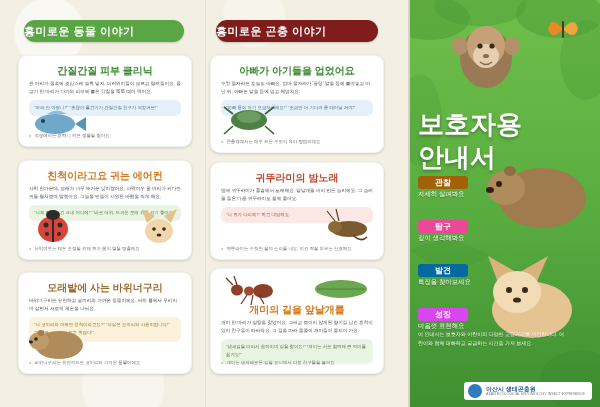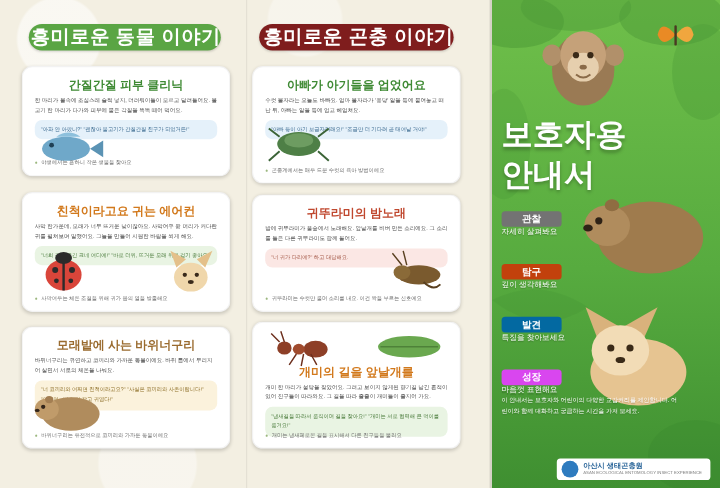--- a/index.html
+++ b/index.html
@@ -20,22 +20,22 @@
   }
   .bg-right{position:absolute;left:410px;top:0;width:190px;height:407px;
     background:linear-gradient(180deg,#6fbf4a 0%, #57ab3f 55%, #3f8f31 100%);}
   .bg-right .leafy{position:absolute;left:0;top:0;width:190px;height:407px;opacity:.5;}
   .divider{position:absolute;left:408px;top:0;width:2px;height:407px;background:rgba(0,0,0,.12);}
   .divider2{position:absolute;left:205px;top:0;width:1px;height:407px;background:rgba(0,0,0,.06);}
 
   
   .banner{
     position:absolute;height:22px;border-radius:11px;
-    display:flex;align-items:center;justify-content:flex-end;
-    color:#ffffff;font-weight:bold;font-size:16px;letter-spacing:.5px;
+    display:flex;align-items:center;justify-content:flex-start;
+    color:#ffffff;font-weight:bold;font-size:11px;letter-spacing:.5px;
     box-shadow:0 1px 2px rgba(0,0,0,.18);
   }
   #banner-a{left:24px;top:20px;width:160px;background:#5aa544;}
   #banner-b{left:216px;top:20px;width:162px;background:#7f1d1d;}
 
   
   .card{
     position:absolute;background:#ffffff;border-radius:9px;
     box-shadow:0 1px 3px rgba(0,0,0,.16);
     border:1px solid rgba(0,0,0,.05);
@@ -64,34 +64,34 @@
     position:absolute;left:10px;right:10px;bottom:7px;
     font-size:4.4px;color:#6f6f6f;line-height:1.6;
   }
   .foot:before{content:"●";font-size:4px;margin-right:3px;color:#9bb77e;}
 
   
   .animal{position:absolute;}
 
   
   .cover-title{
-    position:absolute;left:418px;top:96px;width:120px;
+    position:absolute;left:418px;top:108px;width:120px;
     color:#ffffff;font-weight:bold;font-size:26px;line-height:1.25;
     text-shadow:0 2px 3px rgba(0,0,0,.28);
   }
   .tagbox{position:absolute;left:418px;width:64px;}
   .tag{
     display:block;width:50px;height:13px;border-radius:3px;
     color:#fff;font-size:8px;font-weight:bold;text-align:center;line-height:13px;
     margin-bottom:1px;
   }
   .tag-text{font-size:6.4px;color:#ffffff;line-height:1.35;display:block;
     text-shadow:0 1px 1px rgba(0,0,0,.3);}
-  .c-obs{background:#737373;}
-  .c-look{background:#c2410c;}
+  .c-obs{background:#a16207;}
+  .c-look{background:#ec4899;}
   .c-find{background:#0369a1;}
   .c-think{background:#d946ef;}
 
   .cover-note{
     position:absolute;left:418px;top:330px;width:150px;
     color:#ffffff;font-size:5px;line-height:1.8;text-shadow:0 1px 1px rgba(0,0,0,.25);
   }
   .logo{
     position:absolute;left:464px;top:382px;width:120px;height:18px;
     background:#ffffff;border-radius:3px;display:flex;align-items:center;gap:4px;padding:0 4px;

